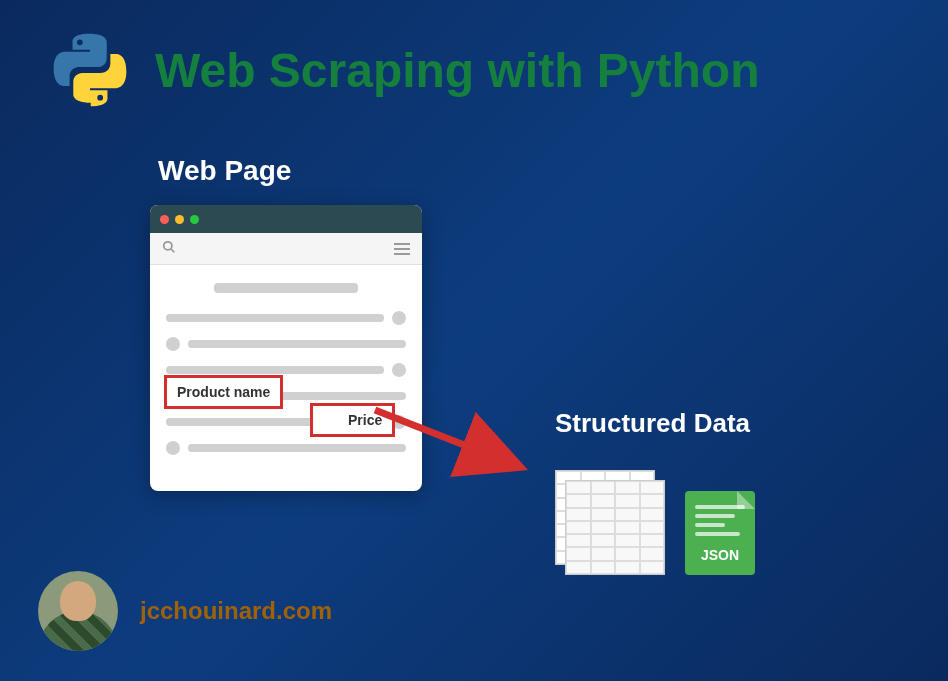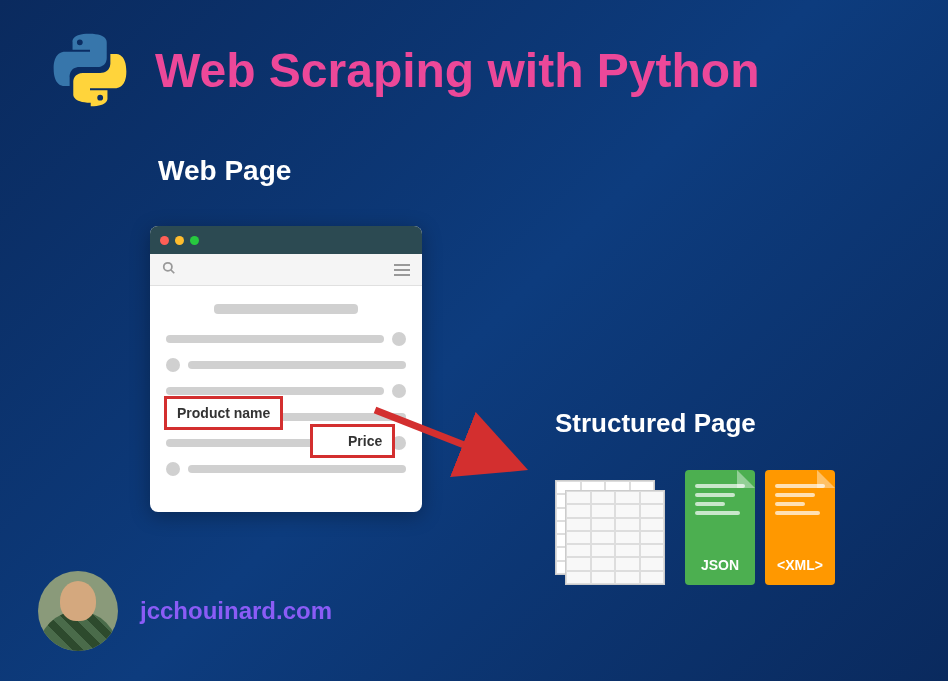--- a/index.html
+++ b/index.html
@@ -15,42 +15,41 @@
       display: flex;
       align-items: center;
       padding: 30px 50px 20px 50px;
       gap: 25px;
     }
     .python-logo {
       width: 80px;
       height: 80px;
     }
     .title {
-      color: #ec4899;
+      color: #15803d;
       font-size: 48px;
       font-weight: 700;
     }
     .webpage-label {
       color: white;
       font-size: 28px;
       font-weight: 700;
       position: absolute;
       left: 158px;
       top: 155px;
     }
     .browser-window {
       position: absolute;
       left: 150px;
       top: 205px;
       width: 272px;
       background: white;
       border-radius: 8px;
       overflow: visible;
       box-shadow: 0 4px 20px rgba(0,0,0,0.3);
-      margin-top: 21px;
     }
     .browser-titlebar {
       background: #2c4a52;
       height: 28px;
       display: flex;
       align-items: center;
       padding: 0 10px;
       gap: 6px;
       border-radius: 8px 8px 0 0;
     }
@@ -131,21 +130,21 @@
     .sheet-grid {
       display: grid;
       grid-template-columns: repeat(4, 1fr);
       grid-template-rows: repeat(7, 1fr);
       width: 100%;
       height: 100%;
     }
     .sheet-grid div { border: 0.5px solid #ddd; }
     .file-icon {
       width: 70px;
-      height: 115px;
+      height: 84px;
       border-radius: 4px;
       position: relative;
       display: flex;
       flex-direction: column;
       justify-content: flex-end;
       align-items: center;
       padding-bottom: 12px;
     }
     .file-json { background: #4caf50; }
     .file-xml { background: #ff9800; }
@@ -190,21 +189,21 @@
       top: 10px; left: 22px;
     }
     .avatar-body {
       position: absolute;
       width: 80px; height: 50px;
       bottom: -10px;
       background: repeating-linear-gradient(45deg, #2d4a2d 0 8px, #4a6b4a 8px 16px);
       border-radius: 40px 40px 0 0;
     }
     .site {
-      color: #8b5cf6;
+      color: #a16207;
       font-size: 24px;
       font-weight: 700;
     }
   </style>
 </head>
 <body>
 
 <div class="header">
   <div class="python-logo">
     <svg viewBox="0 0 110 110">
@@ -270,21 +269,21 @@
 
 <svg class="arrow" width="160" height="80" viewBox="0 0 160 80">
   <defs>
     <marker id="ah" markerWidth="12" markerHeight="12" refX="8" refY="5" orient="auto">
       <path d="M0,0 L10,5 L0,10 Z" fill="#d32f2f"></path>
     </marker>
   </defs>
   <line x1="5" y1="10" x2="145" y2="65" stroke="#d32f2f" stroke-width="7" marker-end="url(#ah)"></line>
 </svg>
 
-<div class="structured-label">Structured Page</div>
+<div class="structured-label">Structured Data</div>
 
 <div class="file-icons">
   <div class="spreadsheet-stack">
     <div class="sheet sheet1">
         <div class="sheet-grid">
           <div></div>
           <div></div>
           <div></div>
           <div></div>
           <div></div>
@@ -349,30 +348,20 @@
   <div class="file-icon file-json">
     <div class="file-corner"></div>
     <div class="file-lines">
         <span></span>
         <span></span>
         <span></span>
         <span></span>
       </div>
     <span class="file-label">JSON</span>
   </div>
-  <div class="file-icon file-xml">
-    <div class="file-corner"></div>
-    <div class="file-lines">
-        <span></span>
-        <span></span>
-        <span></span>
-        <span></span>
-      </div>
-    <span class="file-label">&lt;XML&gt;</span>
-  </div>
 </div>
 
 <div class="footer">
   <div class="avatar">
     <div class="avatar-body"></div>
     <div class="avatar-head"></div>
   </div>
   <div class="site">jcchouinard.com</div>
 </div>
 

